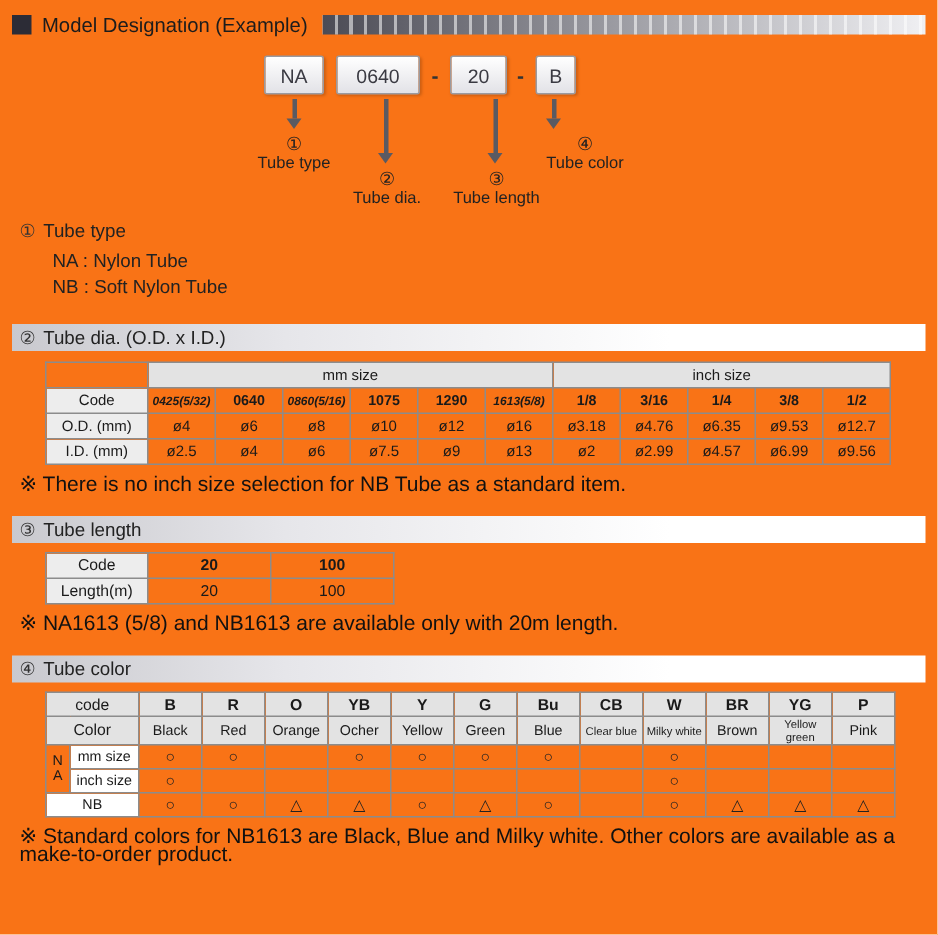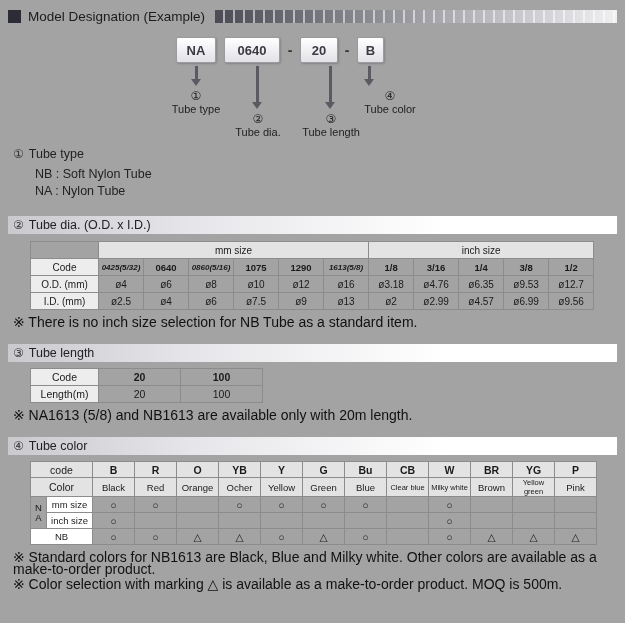--- a/index.html
+++ b/index.html
@@ -2,40 +2,40 @@
 <html><head>
 <meta charset="utf-8">
 <style>
   * { margin:0; padding:0; box-sizing:border-box; }
   html,body { background:#fff; }
   body {
     width:625px; height:623px;
     font-family:"Liberation Sans","DejaVu Sans",sans-serif;
     color:#1a1a1a;
   }
-  .page { position:relative; width:625px; height:623px; padding:8px; overflow:hidden; background:#a3a3a3; }
+  .page { position:relative; width:625px; height:623px; padding:8px; overflow:hidden; background:#f97316; }
 
   
   .top { display:flex; align-items:center; height:17px; }
   .sq { width:13px; height:13px; background:#2c2c36; margin-right:7px; flex:0 0 auto; }
   .title { font-size:13.5px; font-weight:normal; color:#1c1c1c; white-space:nowrap; }
   .bar { flex:1; height:13px; margin-left:10px;
     background-image:
       repeating-linear-gradient(to right, rgba(255,255,255,0) 0 8px, rgba(255,255,255,.55) 8px 10px),
       linear-gradient(to right, #4b4b55, #f0f0f3);
   }
 
   
   .model { position:relative; height:104px; margin-top:10px; }
   .mbox { position:absolute; top:2px; height:26px;
     border:1px solid #9a9aa0; border-radius:2px;
     background:linear-gradient(to bottom,#ffffff,#e2e2e7);
     box-shadow:1px 1px 2px rgba(0,0,0,.18);
     display:flex; align-items:center; justify-content:center;
-    font-size:13px; font-weight:bold; color:#3a3a42;
+    font-size:13px; font-weight:normal; color:#3a3a42;
   }
   .mb1 { left:168px; width:40px; }
   .mb2 { left:216px; width:56px; }
   .mb3 { left:292px; width:38px; }
   .mb4 { left:349px; width:27px; }
   .dash { position:absolute; top:2px; height:26px; width:16px;
     display:flex; align-items:center; justify-content:center;
     font-size:14px; font-weight:bold; color:#333; }
   .dsh1 { left:274px; } .dsh2 { left:331px; }
 
@@ -139,22 +139,22 @@
       <div class="co-num">④</div>
       <div class="co-label">Tube color</div>
     </div>
   </div>
 
   <div class="sec-head plain">
     <span class="sec-num">①</span>
     <span>Tube type</span>
   </div>
   <div class="items">
+    <div class="item">NA : Nylon Tube</div>
     <div class="item">NB : Soft Nylon Tube</div>
-    <div class="item">NA : Nylon Tube</div>
   </div>
 
   <div class="sec-head">
     <span class="sec-num">②</span>
     <span>Tube dia. (O.D. x I.D.)</span>
   </div>
   <table class="t dia">
     <colgroup>
       <col class="c-label">
         <col class="c-data">
@@ -342,16 +342,15 @@
       <td class="mk"></td>
       <td class="mk">○</td>
       <td class="mk">△</td>
       <td class="mk">△</td>
       <td class="mk">△</td>
     </tr>
   </tbody>
     </table>
   <div class="notes">
     <div class="note">※ Standard colors for NB1613 are Black, Blue and Milky white. Other colors are available as a make-to-order product.</div>
-    <div class="note">※ Color selection with marking △ is available as a make-to-order product. MOQ is 500m.</div>
   </div>
 
 </div>
 
 </body></html>

